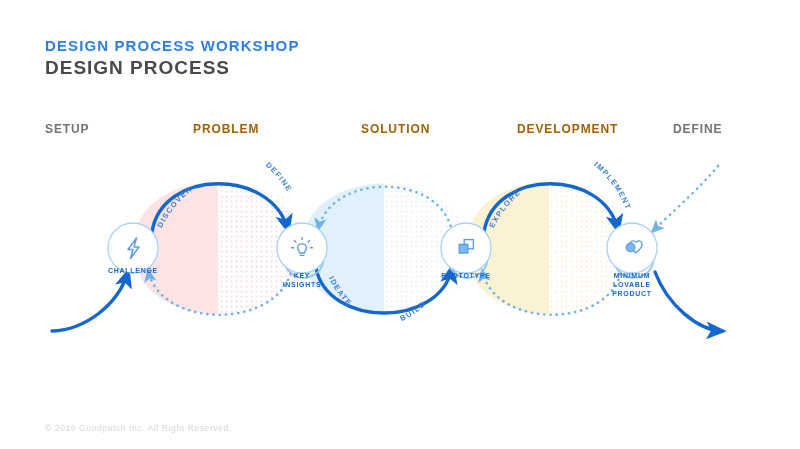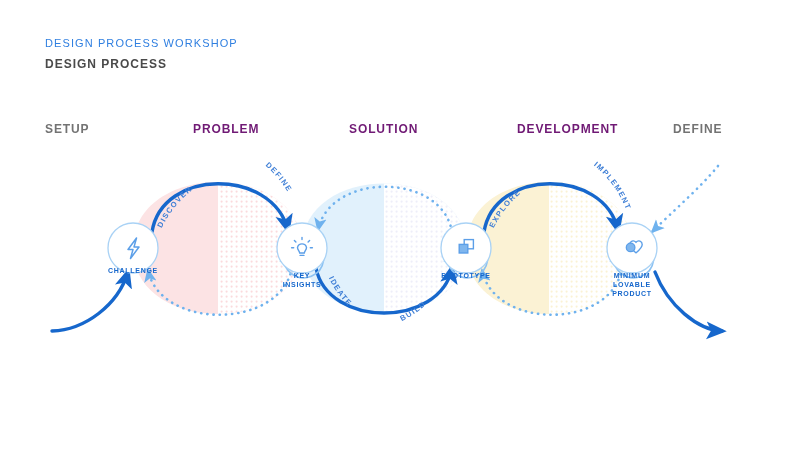--- a/index.html
+++ b/index.html
@@ -7,39 +7,39 @@
     width:800px;height:449px;
     background:#ffffff;
     font-family:"Liberation Sans", sans-serif;
     overflow:hidden;
     position:relative;
   }
   #stage{position:relative;width:800px;height:449px;}
 
   .kicker{
     position:absolute;left:45px;top:37px;
-    font-size:11px;font-weight:normal;letter-spacing:1.1px;
+    font-size:15px;font-weight:bold;letter-spacing:1.1px;
     color:#2f7fe0;
     text-align:center;
   }
   .maintitle{
     position:absolute;left:45px;top:57px;
-    font-size:12px;font-weight:bold;letter-spacing:1.0px;
+    font-size:19px;font-weight:bold;letter-spacing:1.0px;
     color:#4a4a4a;
   }
   .footer{
     position:absolute;left:45px;top:423px;
     font-size:8.5px;letter-spacing:0.6px;
     color:#d6d6d6;
   }
 
   .phase{
     position:absolute;top:122px;
     font-size:12px;font-weight:bold;letter-spacing:0.9px;
-    color:#701a75;
+    color:#a16207;
     white-space:nowrap;
   }
   .phase.light{color:#737373;}
 
   svg#diagram{position:absolute;left:0;top:0;width:800px;height:449px;}
 
   .nodelabel{
     position:absolute;
     font-size:7px;font-weight:bold;letter-spacing:0.7px;
     color:#1667cc;
@@ -52,21 +52,21 @@
 </head>
 <body>
 
 <div id="stage">
 
   <div class="kicker">DESIGN PROCESS WORKSHOP</div>
   <div class="maintitle">DESIGN PROCESS</div>
 
   <div class="phase light" style="left:45px">SETUP</div>
   <div class="phase" style="left:193px">PROBLEM</div>
-  <div class="phase" style="left:349px">SOLUTION</div>
+  <div class="phase" style="left:361px">SOLUTION</div>
   <div class="phase" style="left:517px">DEVELOPMENT</div>
   <div class="phase light" style="left:673px">DEFINE</div>
 
   <svg id="diagram" viewBox="0 0 800 449">
     <defs>
       <pattern id="dotTexPink" width="5" height="5" patternUnits="userSpaceOnUse">
         <rect width="5" height="5" fill="#ffffff"></rect>
         <circle cx="1.6" cy="1.6" r="1.05" fill="#fbdadd"></circle>
       </pattern>
       <pattern id="dotTexBlue" width="5" height="5" patternUnits="userSpaceOnUse">
@@ -219,13 +219,14 @@
 
   <div class="nodelabel" style="left:133px;top:266px">CHALLENGE</div>
   <div class="nodelabel" style="left:302px;top:271px">
     <span>KEY<br>INSIGHTS</span>
   </div>
   <div class="nodelabel" style="left:466px;top:271px">PROTOTYPE</div>
   <div class="nodelabel" style="left:632px;top:271px">
     <span>MINIMUM<br>LOVABLE<br>PRODUCT</span>
   </div>
 
+  <div class="footer">© 2019 Goodpatch Inc. All Right Reserved.</div>
 </div>
 
 </body></html>

